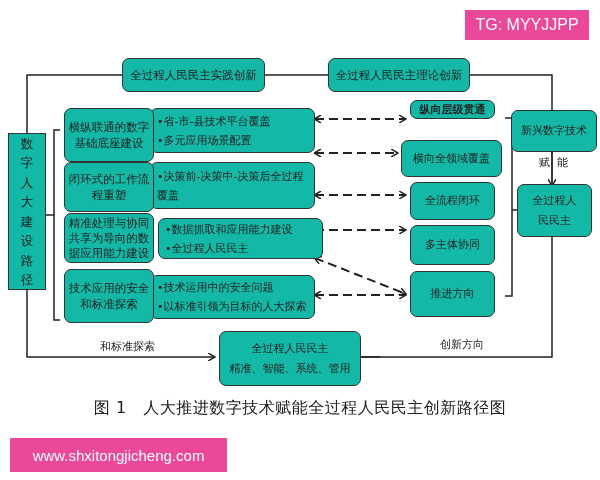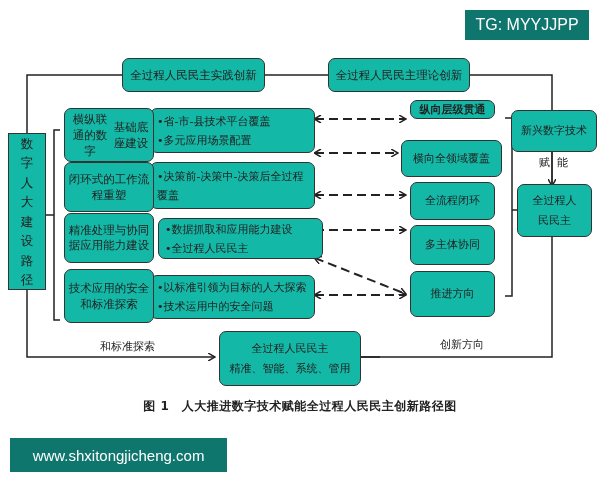--- a/index.html
+++ b/index.html
@@ -15,26 +15,26 @@
   .box.sq { border-radius: 0; }
   .left-title { font-size: 12.5px; line-height: 11px; padding: 0 2px; }
   .left-title span { display: block; height: 19.5px; line-height: 19.5px; }
   .cat { font-size: 11.5px; line-height: 16px; padding: 0 3px; }
   .items {
     justify-content: flex-start; text-align: left; align-items: flex-start; flex-direction: column;
     font-size: 11px; padding: 0 6px 0 6px; justify-content: center; line-height: 19px;
   }
   .items div { white-space: nowrap; }
   .wm {
-    position: absolute; background: #0f766e; color: #fff; font-family: "Liberation Sans", sans-serif;
+    position: absolute; background: #ec4899; color: #fff; font-family: "Liberation Sans", sans-serif;
     display: flex; align-items: center; justify-content: center;
   }
   .caption {
     position: absolute; left: 0; width: 600px; top: 398px; text-align: center;
-    font-size: 12px; color: #222; letter-spacing: 0.5px; font-weight: bold;
+    font-size: 16px; color: #222; letter-spacing: 0.5px;
   }
   .lbl { position: absolute; font-size: 11px; color: #222; }
   svg.lines { position: absolute; left: 0; top: 0; }
 </style>
 </head>
 <body>
 
 <svg class="lines" width="600" height="480">
   <defs>
     <marker id="arr" markerWidth="8" markerHeight="8" refX="7" refY="4" orient="auto" markerUnits="userSpaceOnUse">
@@ -92,46 +92,47 @@
   <span>建</span>
   <span>设</span>
   <span>路</span>
   <span>径</span>
 </div>
 
 <div class="box items" style="left:150px; top:108px; width:165px; height:45px;">
   <div>•省-市-县技术平台覆盖</div>
   <div>•多元应用场景配置</div>
 </div>
-<div class="box cat" style="left:64px; top:108px; width:90px; height:54px; flex-direction:row;">
+<div class="box cat" style="left:64px; top:108px; width:90px; height:54px; flex-direction:column;">
   <span>横纵联通的数字</span>
   <span>基础底座建设</span>
 </div>
 
 <div class="box items" style="left:150px; top:162px; width:165px; height:47px;">
   <div>•决策前-决策中-决策后全过程</div>
   <div style="padding-left:0;">覆盖</div>
 </div>
 <div class="box cat" style="left:64px; top:162px; width:90px; height:50px; flex-direction:column;">
   <span>闭环式的工作流</span>
   <span>程重塑</span>
 </div>
 
 <div class="box items" style="left:150px; top:218px; width:165px; height:41px;margin-left:8px;">
   <div>•数据抓取和应用能力建设</div>
   <div>•全过程人民民主</div>
 </div>
 <div class="box cat" style="left:64px; top:213px; width:90px; height:50px; flex-direction:column; line-height:15px;">
   <span>精准处理与协同</span>
+  <span>共享为导向的数</span>
   <span>据应用能力建设</span>
 </div>
 
 <div class="box items" style="left:150px; top:275px; width:165px; height:44px;">
+  <div>•技术运用中的安全问题</div>
   <div>•以标准引领为目标的人大探索</div>
-  <div>•技术运用中的安全问题</div>
 </div>
 <div class="box cat" style="left:64px; top:269px; width:90px; height:54px; flex-direction:column;">
   <span>技术应用的安全</span>
   <span>和标准探索</span>
 </div>
 
 <div class="box" style="left:410px; top:100px; width:85px; height:19px;font-weight:bold;">
   <span>纵向层级贯通</span>
 </div>
 <div class="box" style="left:401px; top:140px; width:101px; height:37px;">

